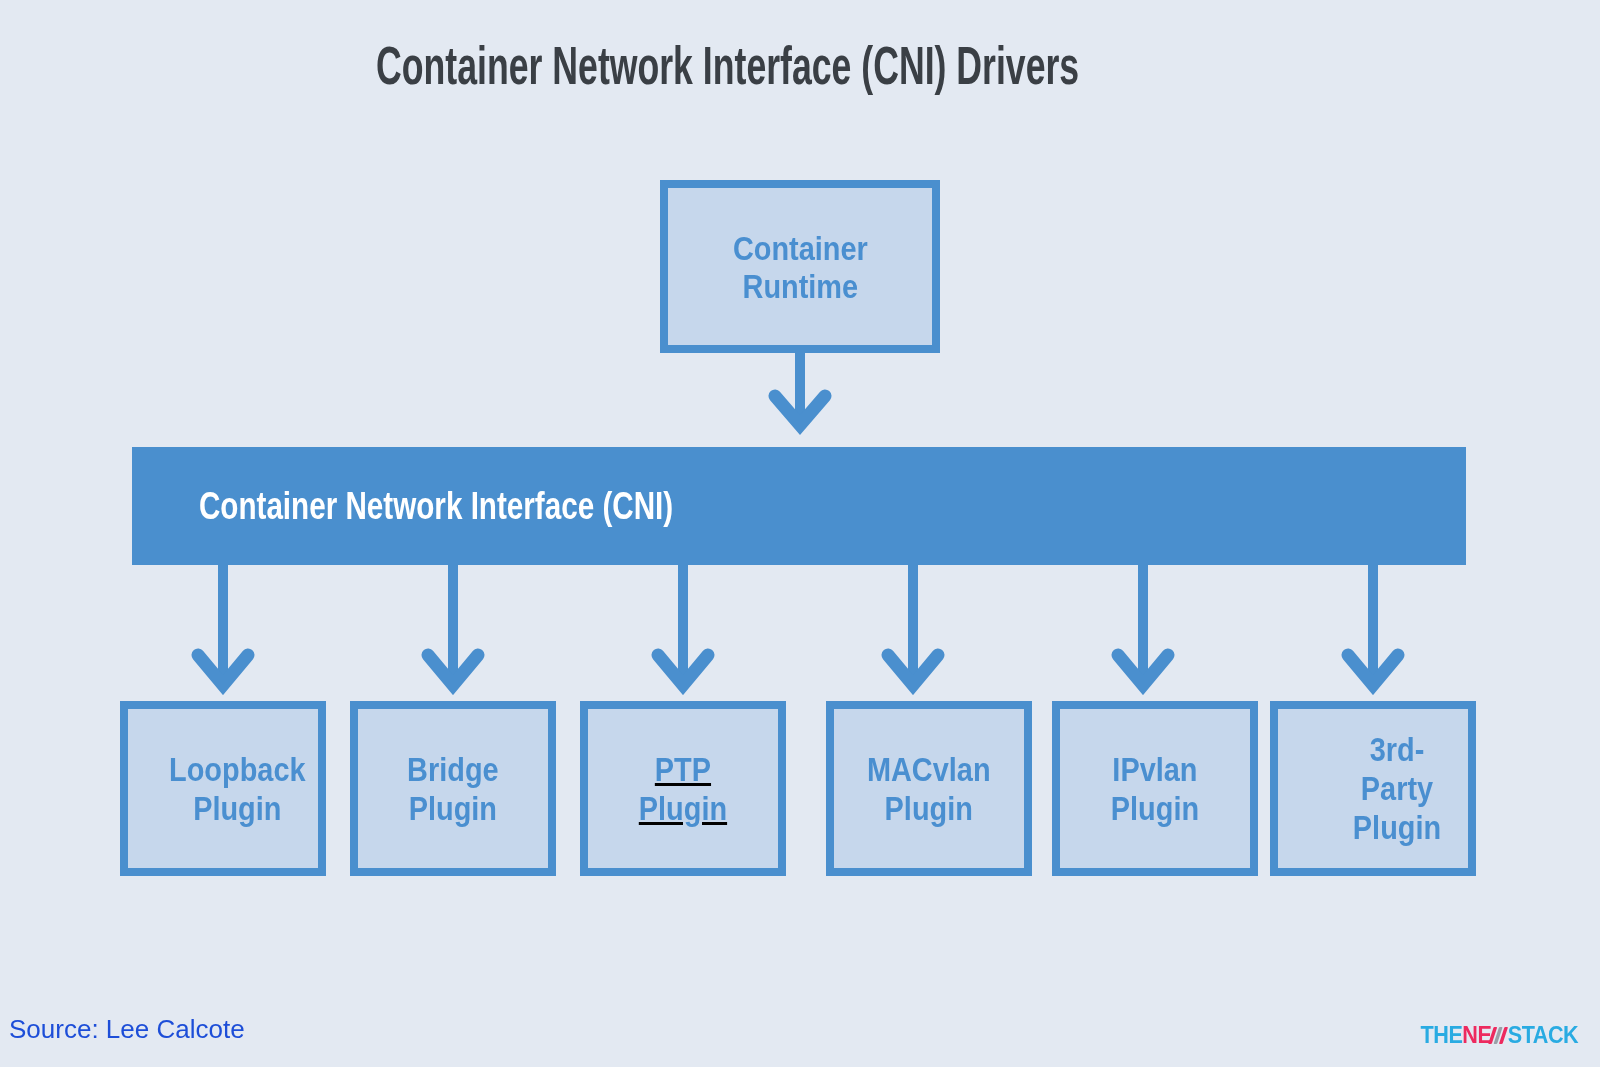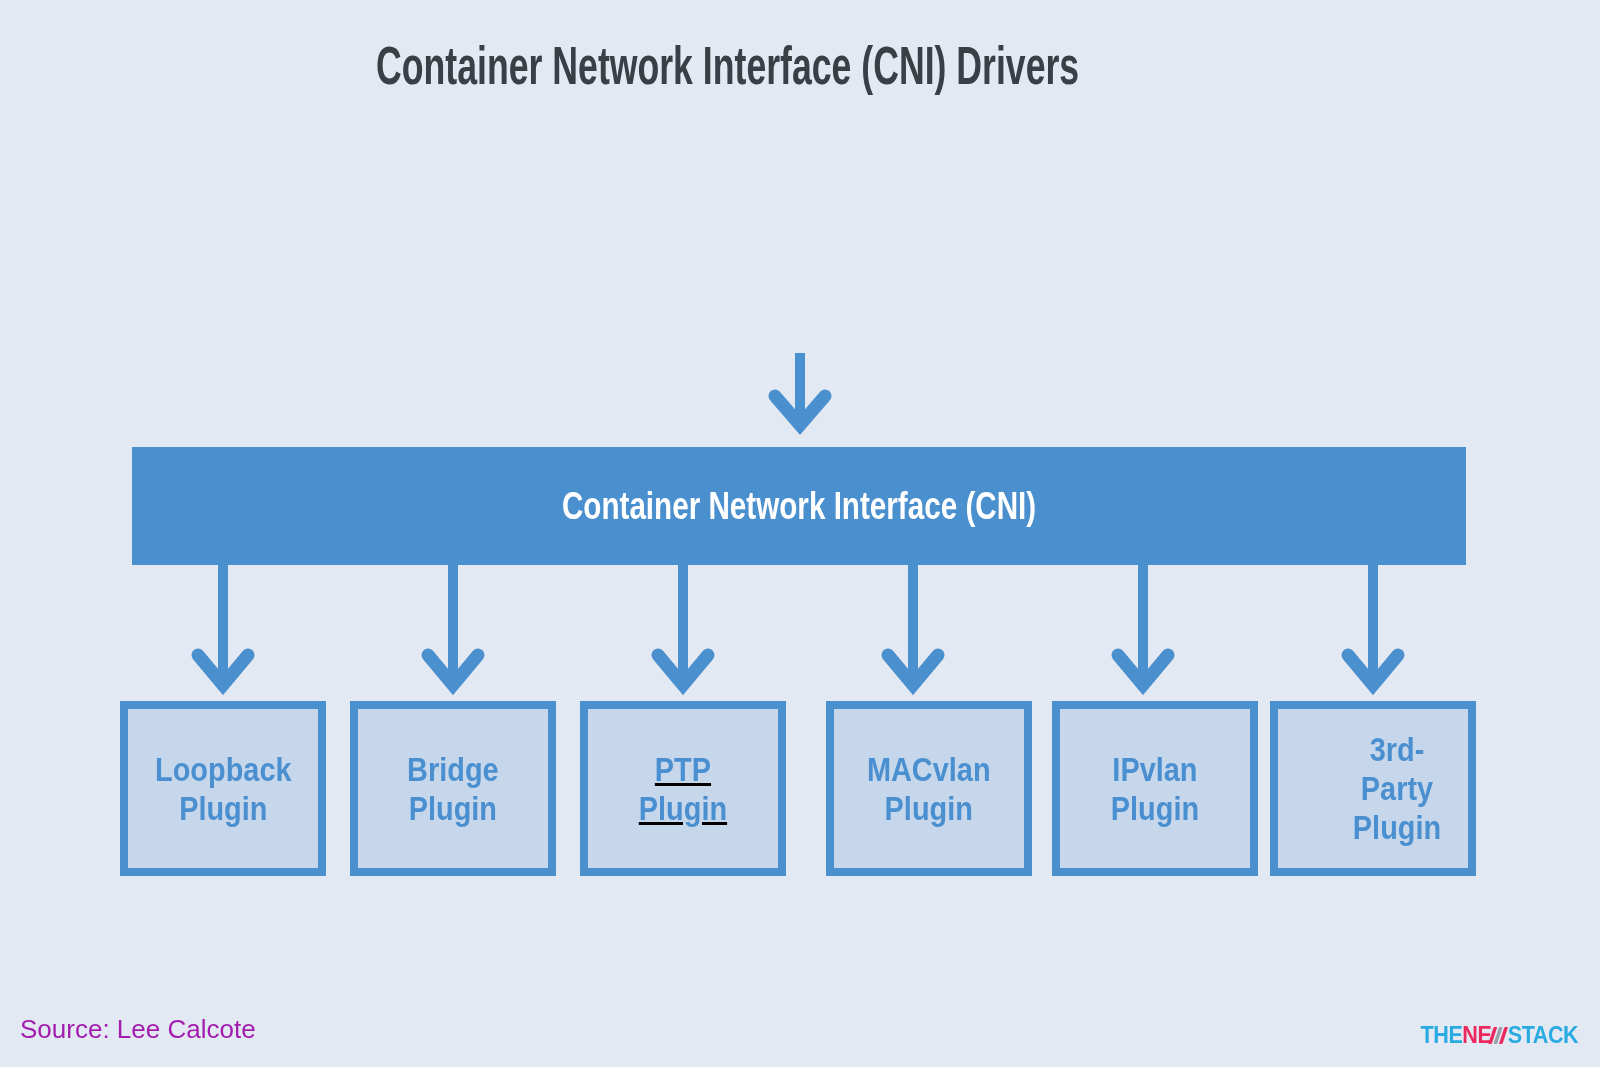--- a/index.html
+++ b/index.html
@@ -54,50 +54,49 @@
   .runtime-node .node-label { font-size: 34px; line-height: 38px; }
 
   
   .cni-bar {
     position: absolute;
     left: 132px; top: 447px;
     width: 1334px; height: 118px;
     background: #4a8fce;
     display: flex;
     align-items: center;
-    justify-content: center;
   }
   .cni-bar-label {
     color: #ffffff;
     font-size: 38px;
     font-weight: 800;
     white-space: nowrap;
     transform: scaleX(0.78);
     transform-origin: 50% 50%;
   }
 
   
   .plugin-node { top: 701px; width: 206px; height: 175px; }
   .plugin-node .node-label { font-size: 34px; line-height: 39px; }
-  .p0 { left: 120px; }
+  .p0 { left: 120px; justify-content: flex-end; }
   .p1 { left: 350px; }
   .p2 { left: 580px; text-decoration: underline; }
   .p3 { left: 810px; margin-left: 16px; }
   .p4 { left: 1052px; }
   .p5 { left: 1270px; padding-left: 48px; }
 
   
   .arrow { position: absolute; }
 
   
   .source-note {
     position: absolute;
-    left: 20px;
+    left: 9px;
     top: 1014px;
-    color: #a21caf;
+    color: #1d4ed8;
     font-size: 26px;
     font-weight: 400;
   }
   .logo {
     position: absolute;
     right: 22px;
     top: 1021px;
     font-size: 24px;
     font-weight: 800;
     letter-spacing: -0.5px;
@@ -128,20 +127,24 @@
 </style>
 </head>
 <body>
 
 <div class="canvas">
 
   <div class="title">
     <span class="squeeze">Container Network Interface (CNI) Drivers</span>
   </div>
 
+  <div class="node runtime-node">
+    <div class="node-label">Container
+Runtime</div>
+  </div>
 
   <svg class="arrow" style="left:768px; top:353px;" width="64" height="82" viewBox="0 0 64 82">
     <line x1="32" y1="0" x2="32" y2="66" stroke="#4a8fce" stroke-width="10"></line>
     <path d="M7,43 L32,72 L57,43" fill="none" stroke="#4a8fce" stroke-width="13" stroke-linecap="round"></path>
   </svg>
 
   <div class="cni-bar">
     <div class="cni-bar-label">Container Network Interface (CNI)</div>
   </div>
 

